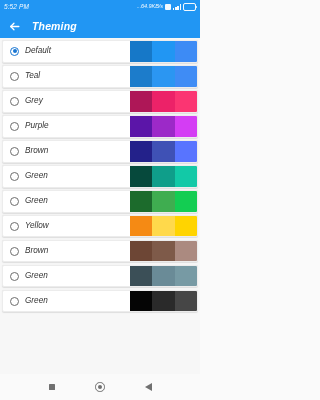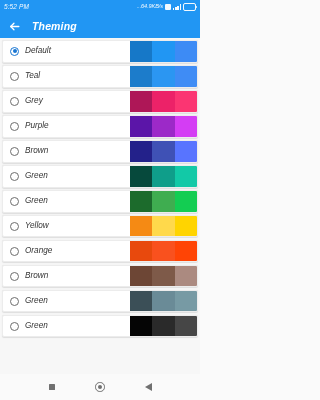--- a/index.html
+++ b/index.html
@@ -346,29 +346,20 @@
         <div class="radio"></div>
         <div class="theme-label">Yellow</div>
         <div class="swatch">
           <span style="background: rgb(245, 138, 20);"></span>
           <span style="background: rgb(255, 217, 75);"></span>
           <span style="background: rgb(255, 212, 0);"></span>
         </div>
       </div>
       <div class="theme-row">
         <div class="radio"></div>
-        <div class="theme-label">Orange</div>
-        <div class="swatch">
-          <span style="background: rgb(232, 73, 13);"></span>
-          <span style="background: rgb(249, 81, 30);"></span>
-          <span style="background: rgb(255, 68, 5);"></span>
-        </div>
-      </div>
-      <div class="theme-row">
-        <div class="radio"></div>
         <div class="theme-label">Brown</div>
         <div class="swatch">
           <span style="background: rgb(109, 70, 53);"></span>
           <span style="background: rgb(126, 90, 73);"></span>
           <span style="background: rgb(171, 138, 128);"></span>
         </div>
       </div>
       <div class="theme-row">
         <div class="radio"></div>
         <div class="theme-label">Green</div>

